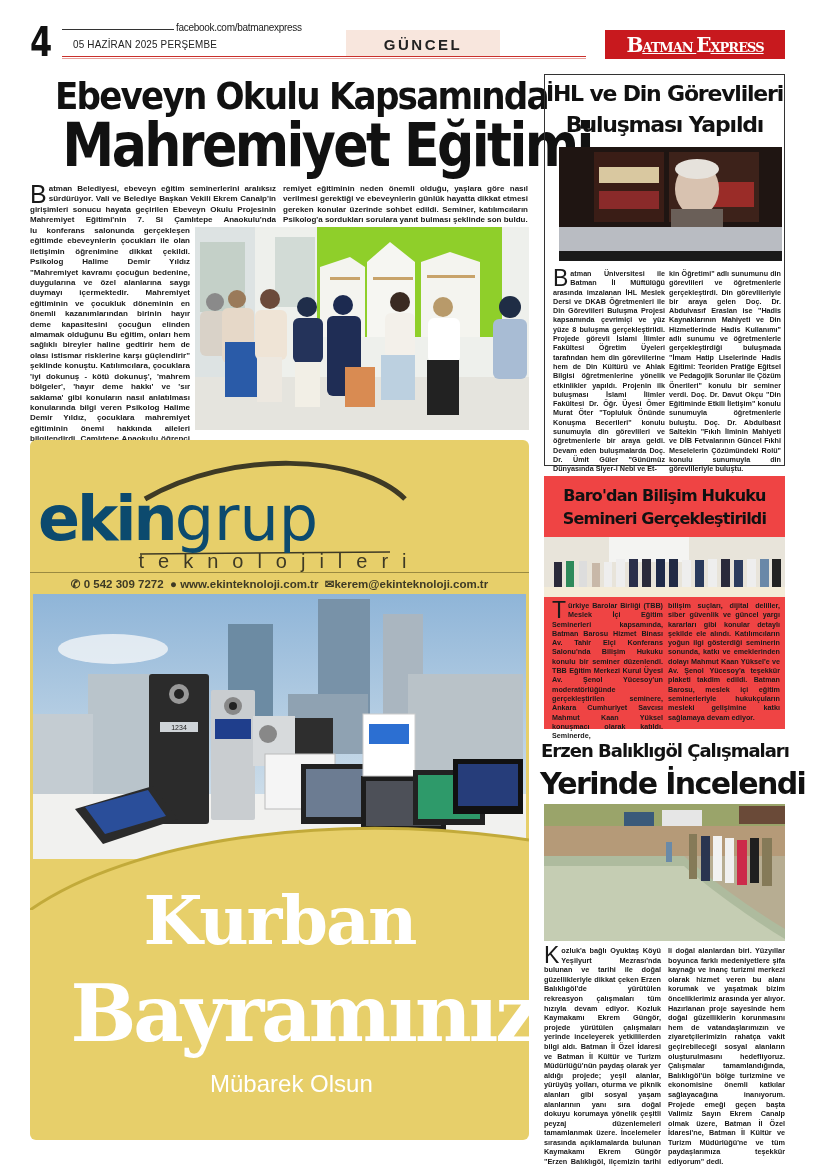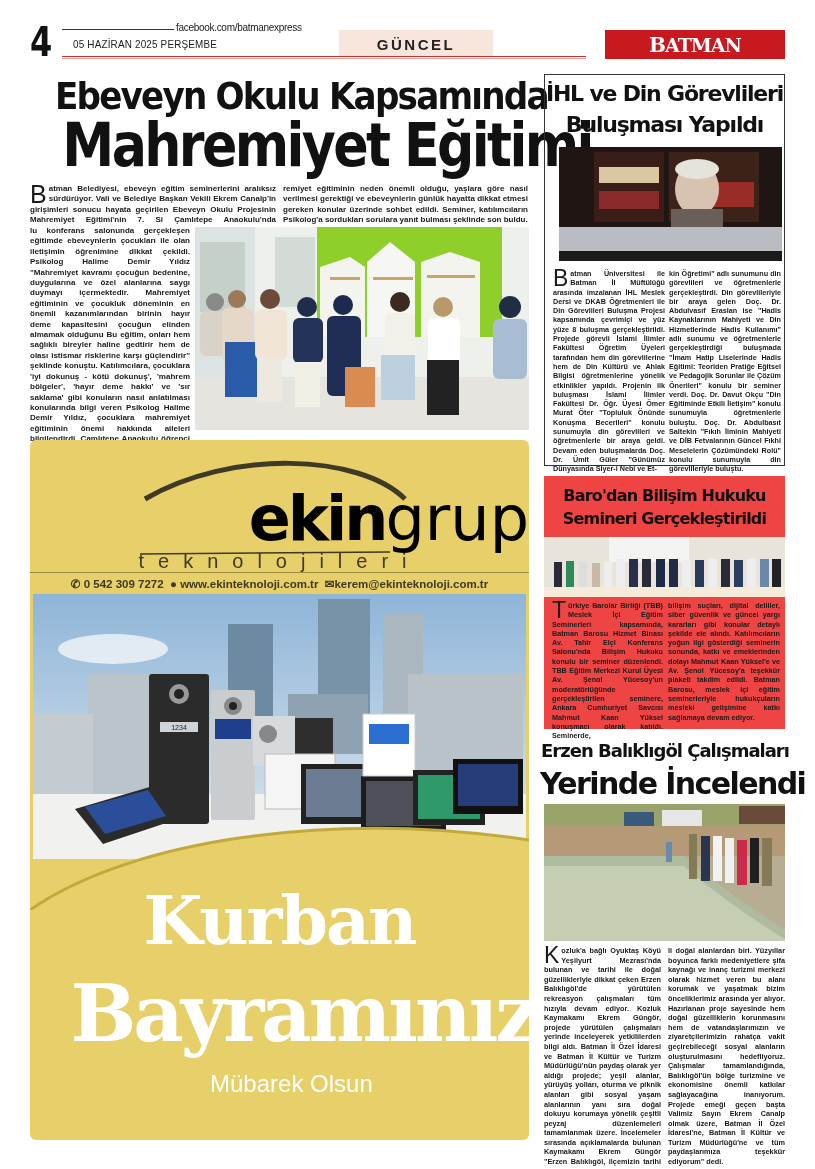--- a/index.html
+++ b/index.html
@@ -4,25 +4,25 @@
 <style>
   * { box-sizing: border-box; margin: 0; padding: 0; }
   html, body { width: 815px; height: 1169px; background: #ffffff; overflow: hidden; }
   body { position: relative; font-family: "Liberation Sans", sans-serif; color: #111; }
 
   
   .page-num { position: absolute; left: 30px; top: 22px; font-family: "DejaVu Sans", sans-serif; font-weight: bold; font-size: 40px; line-height: 40px; letter-spacing: -2px; transform: scaleX(0.8); transform-origin: left top; }
   .fb-line { position: absolute; left: 62px; top: 29px; width: 112px; border-top: 1px solid #333; }
   .fb-url { position: absolute; left: 176px; top: 22px; font-size: 10px; letter-spacing: -0.3px; color: #222; }
   .date { position: absolute; left: 73px; top: 38px; font-size: 11px; letter-spacing: 0.2px; color: #222; transform: scaleX(0.9); transform-origin: left top; }
-  .section-box { position: absolute; left: 339px; top: 30px; width: 154px; height: 27px; background: #f8e6dd; text-align: center; font-size: 15px; letter-spacing: 2.5px; line-height: 29px; color: #222; font-weight: bold; }
+  .section-box { position: absolute; left: 346px; top: 30px; width: 154px; height: 27px; background: #f8e6dd; text-align: center; font-size: 15px; letter-spacing: 2.5px; line-height: 29px; color: #222; font-weight: bold; }
   .rule-red { position: absolute; left: 62px; top: 56px; width: 322px; border-top: 1px solid #c9302c; }
   .rule-red-b { position: absolute; left: 62px; top: 58px; width: 524px; border-top: 1px solid #e8a19c; }
   .brand { position: absolute; left: 605px; top: 30px; width: 180px; height: 29px; background: #c8191e; color: #fff; font-family: "DejaVu Serif", serif; font-weight: bold; font-size: 20px; line-height: 30px; text-align: center; letter-spacing: -1px; }
-  .brand .sm { font-size: 19px; }
+  .brand .sm { font-size: 13px; text-decoration: underline; }
 
   
   .main-h1, .main-h2 { position: absolute; left: 30px; width: 498px; text-align: center; font-family: "DejaVu Sans", sans-serif; font-weight: bold; color: #111; white-space: nowrap; }
   .main-h1 { top: 74px; font-size: 38px; letter-spacing: -2px; transform: scaleX(0.9); transform-origin: center top; }
   .main-h2 { top: 110px; font-size: 60px; letter-spacing: -3px; transform: scaleX(0.87); transform-origin: center top; }
 
   .body-text { font-size: 8px; line-height: 10.4px; text-align: justify; color: #1a1a1a; font-weight: bold; }
   .dropcap { float: left; font-size: 25px; line-height: 19px; margin-right: 2px; margin-top: 1px; font-weight: normal; }
   .art1-col1 { position: absolute; left: 30px; top: 184px; width: 246px; }
   .art1-col2 { position: absolute; left: 283px; top: 184px; width: 245px; }
@@ -106,21 +106,21 @@
     </g>
   </svg>
 </div>
 
 <div class="ad">
   <div style="position:absolute; left:0; top:14px; width:100%; height:120px;">
     <svg width="499" height="120" viewBox="0 0 499 120">
       <path d="M115 45 C 200 -5, 330 0, 375 45" stroke="#3e3a25" stroke-width="5" fill="none"></path>
       <path d="M110 100 L 360 98" stroke="#3e3a25" stroke-width="1.5" fill="none"></path>
     </svg>
-    <div style="position:absolute; left:0; top:28px; width:100%; text-align:right; color:#000000; white-space:nowrap;">
+    <div style="position:absolute; left:0; top:28px; width:100%; text-align:left; color:#0c4a6e; white-space:nowrap;padding-left:8px;">
       <span style="font-family:'DejaVu Sans',sans-serif; font-weight:bold; font-size:62px; letter-spacing:-3px;">ekin</span><span style="font-family:'DejaVu Sans',sans-serif; font-weight:normal; font-size:62px; letter-spacing:0px;">grup</span>
     </div>
     <div style="position:absolute; left:0; top:96px; width:100%; text-align:center; color:#3e3a25; font-size:20px; letter-spacing:14px;">teknolojileri</div>
   </div>
   <div style="position:absolute; left:0; top:132px; width:100%; border-top:1px solid #9a8a40;"></div>
   <div style="position:absolute; left:0; top:137px; width:100%; text-align:center; font-weight:bold; font-size:11.5px; color:#3e3a25; white-space:nowrap;">
     <span>✆</span>
     <span>0 542 309 7272</span>
     &nbsp;<span>●</span>
     <span>www.ekinteknoloji.com.tr</span>

